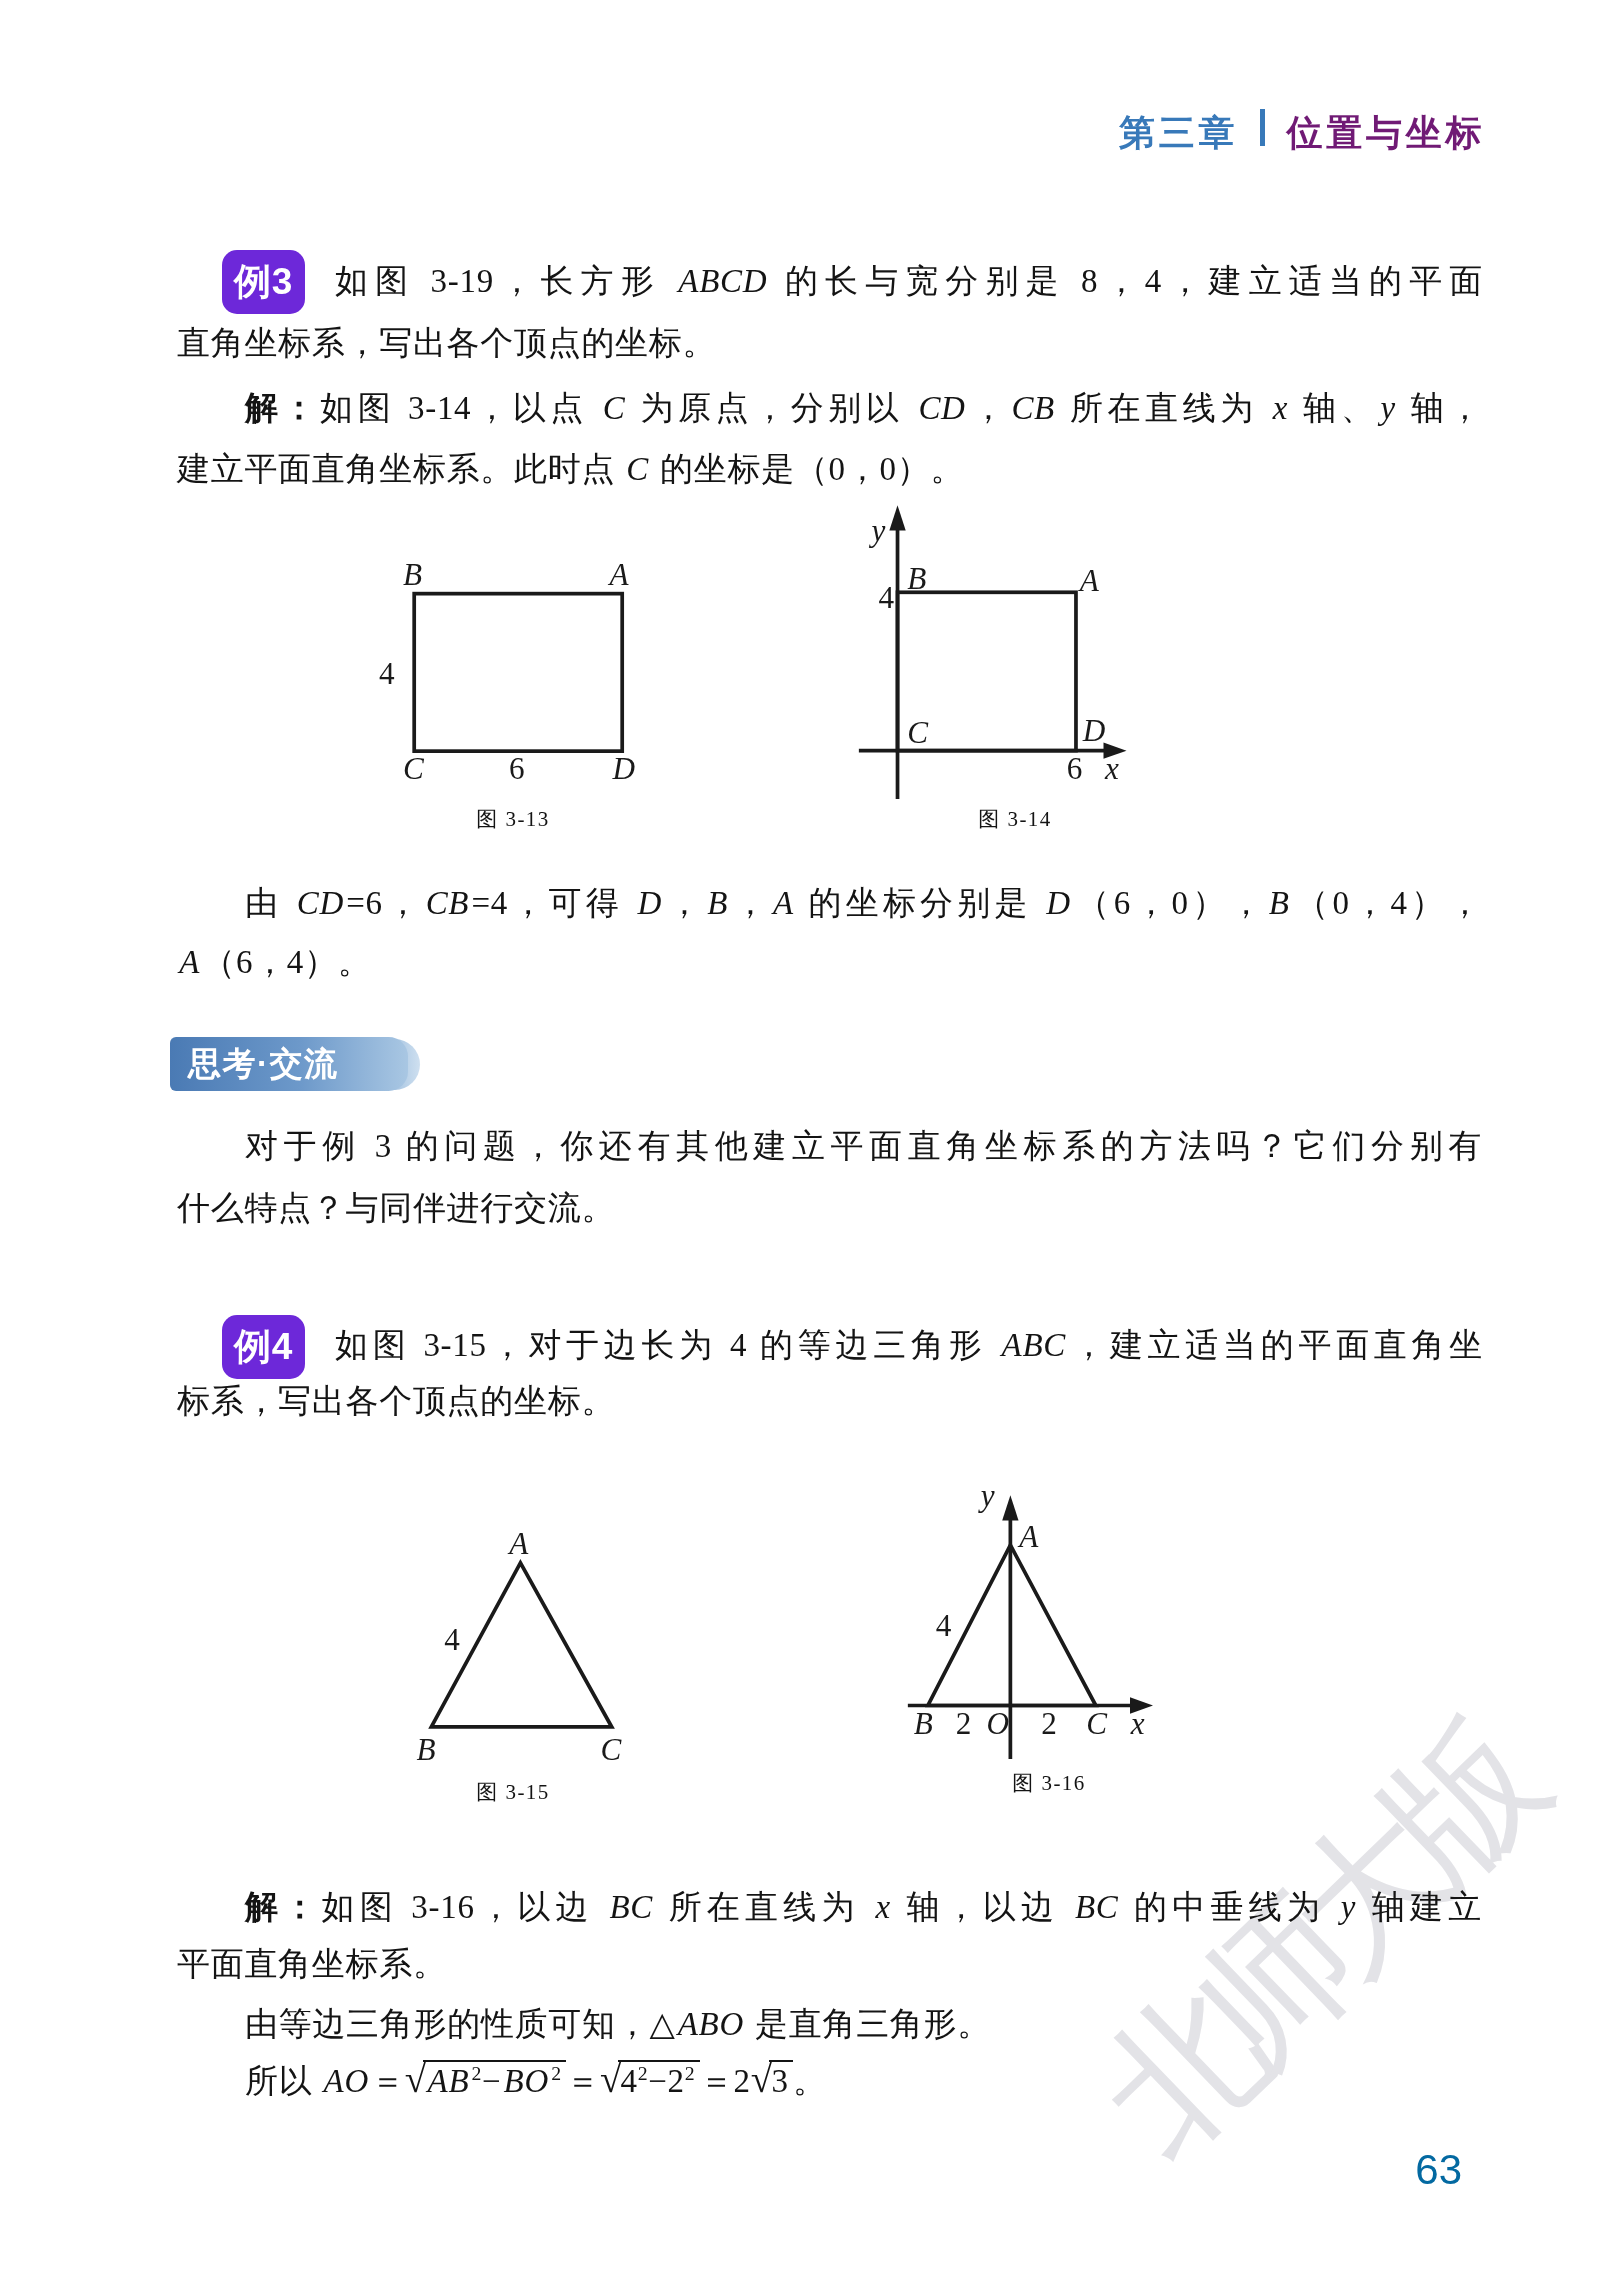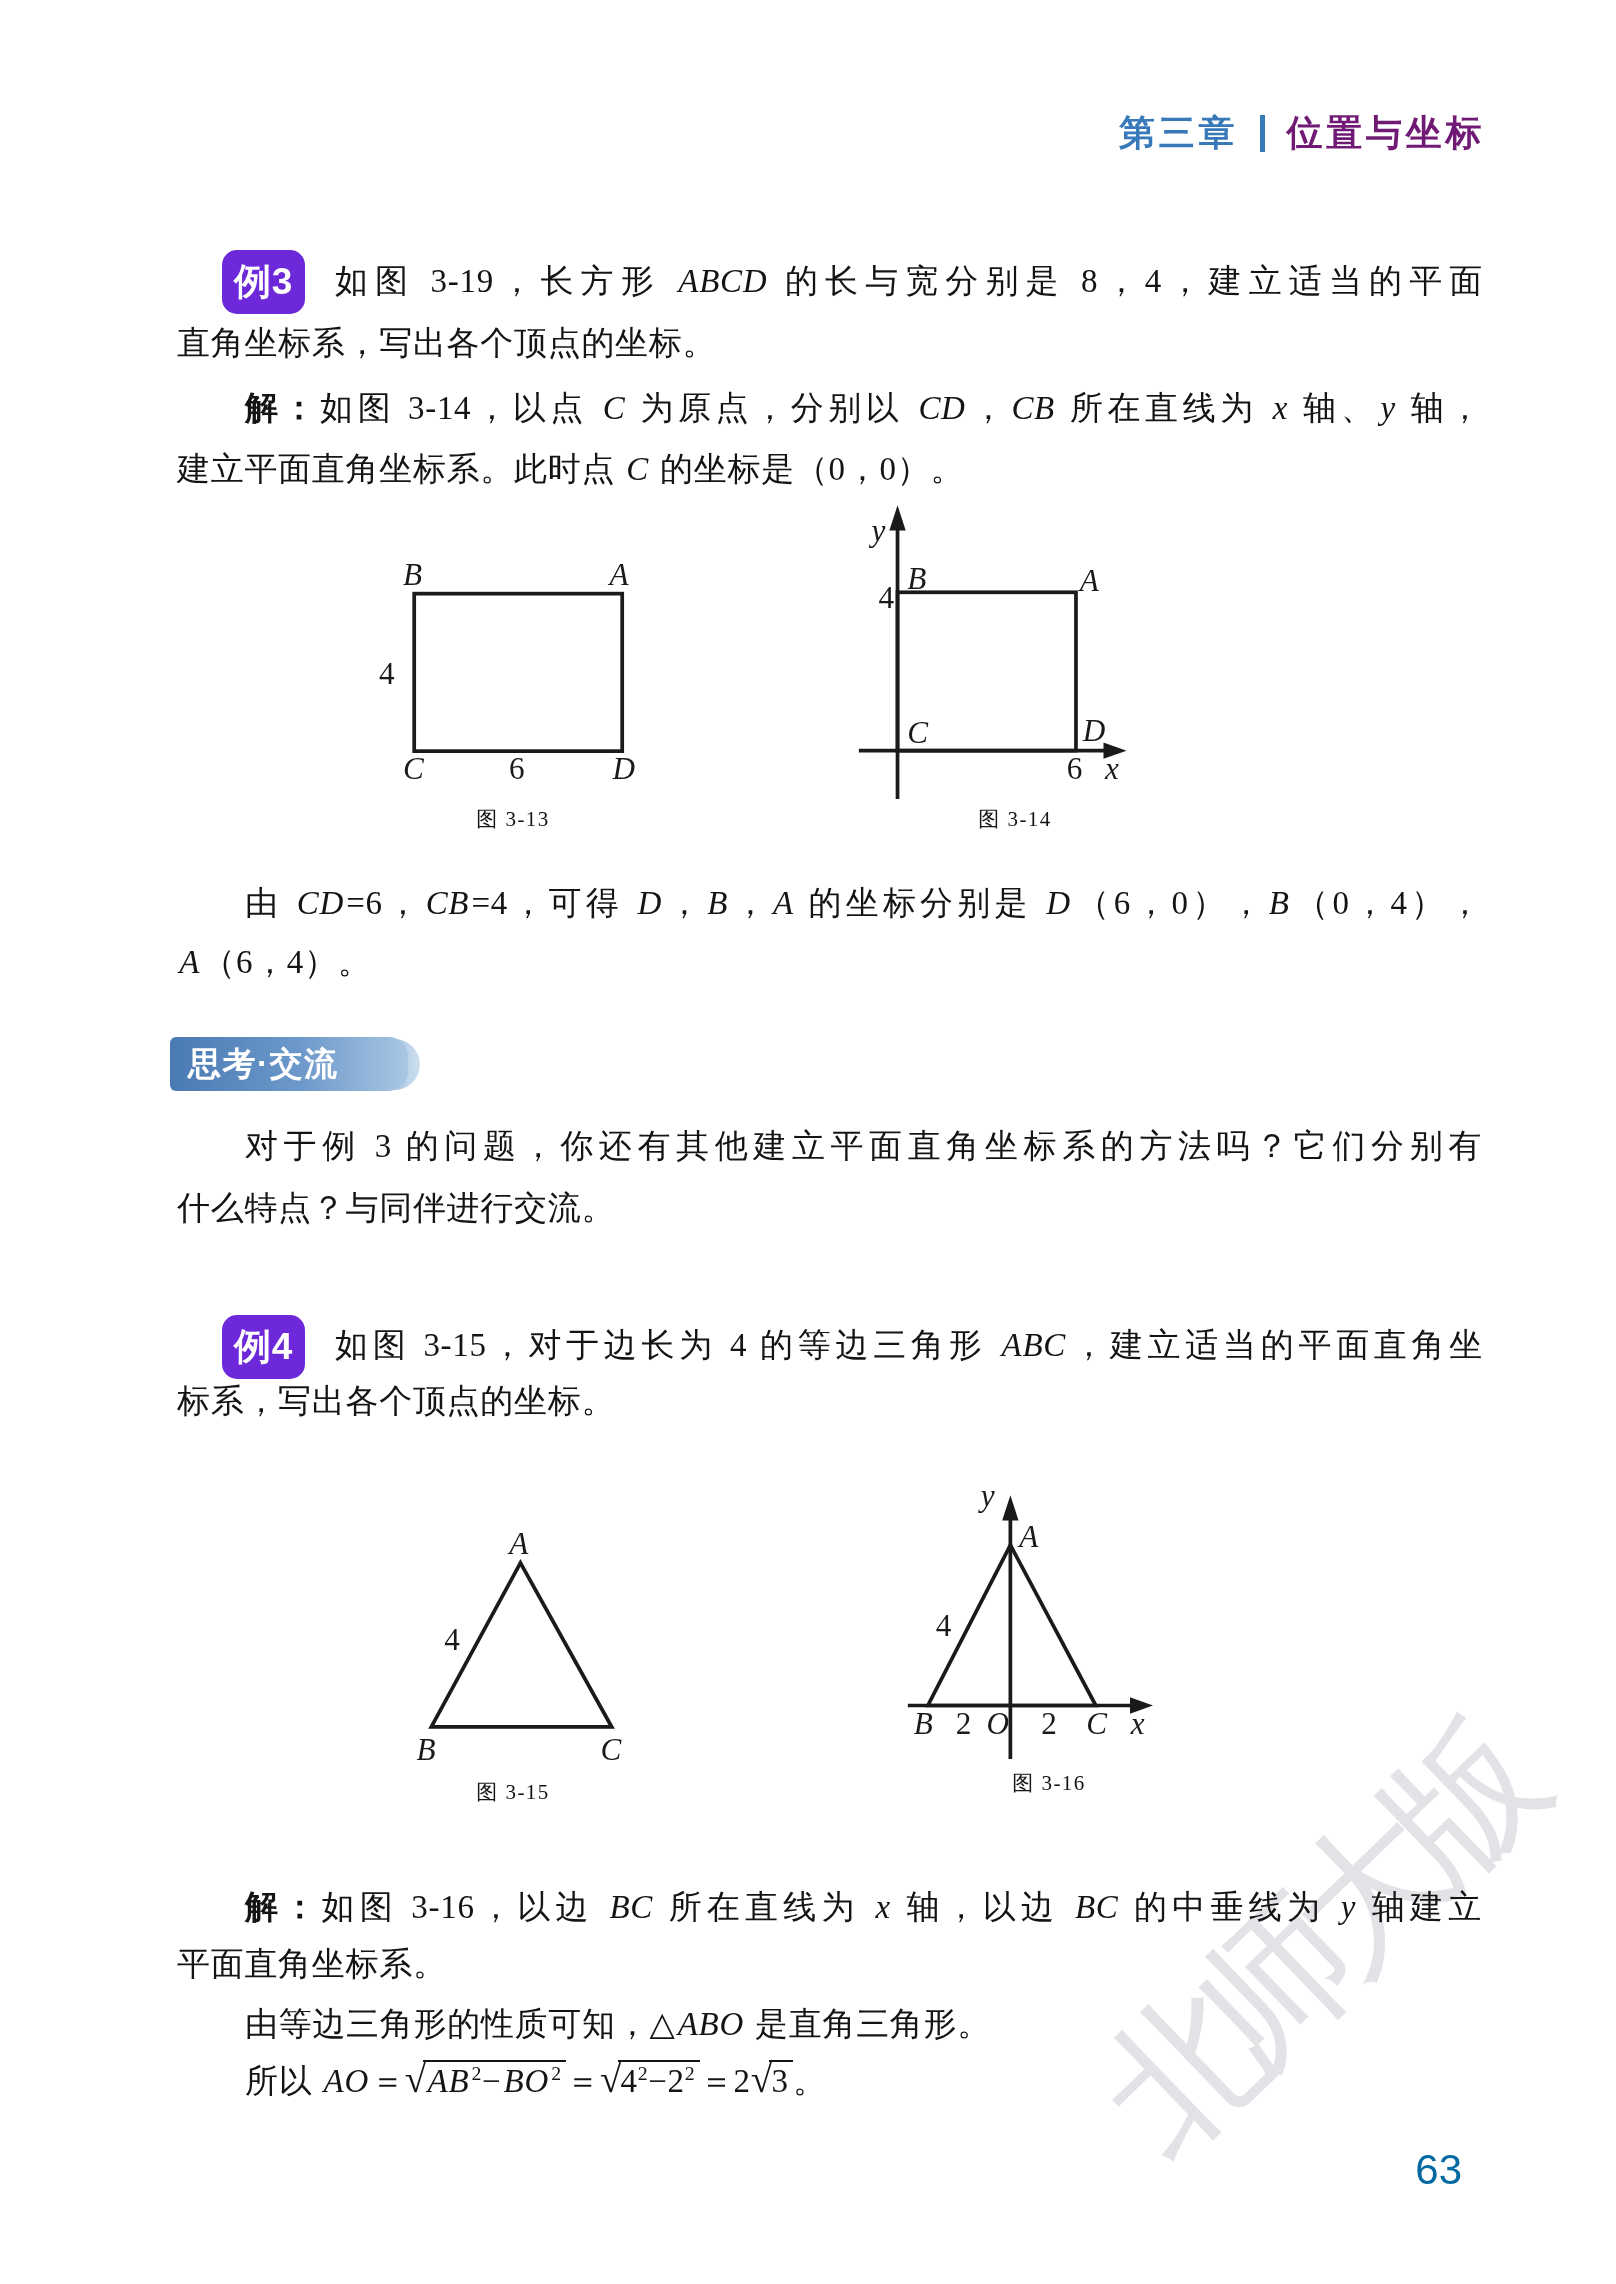--- a/index.html
+++ b/index.html
@@ -1,20 +1,20 @@
 <!DOCTYPE html>
 <html style="font-size:12px"><head>
 <meta charset="utf-8">
 <style>
   html,body{margin:0;padding:0;background:#ffffff;}
   .page{position:relative;width:1617px;height:2284px;background:#ffffff;overflow:hidden;
         font-family:"Liberation Serif","DejaVu Serif",serif;color:#141414;}
   .content{position:absolute;inset:0;z-index:1;}
   
-  .header{position:absolute;left:1119px;top:109px;display:flex;align-items:center;
+  .header{position:absolute;left:1119px;top:109px;display:flex;align-items:flex-start;
           font-family:"Liberation Sans","DejaVu Sans",sans-serif;font-weight:bold;font-size:36px;}
   .chapter{color:#3879b9;letter-spacing:3.7px;}
   .hdr-divider{width:4.5px;height:37px;background:#3879b9;margin:0 22px;}
   .ptitle{color:#701a75;letter-spacing:3.7px;}
   
   .line{position:absolute;font-size:33px;line-height:46px;white-space:nowrap;letter-spacing:0.7px;}
   .jfull{white-space:normal;text-align:justify;text-align-last:justify;}
   .seg-r{}
   .seg-i{font-family:"Liberation Serif","DejaVu Serif",serif;font-style:italic;padding:0 2.2px;}
   .seg-b{font-family:"Liberation Sans","DejaVu Sans",sans-serif;font-weight:bold;}

